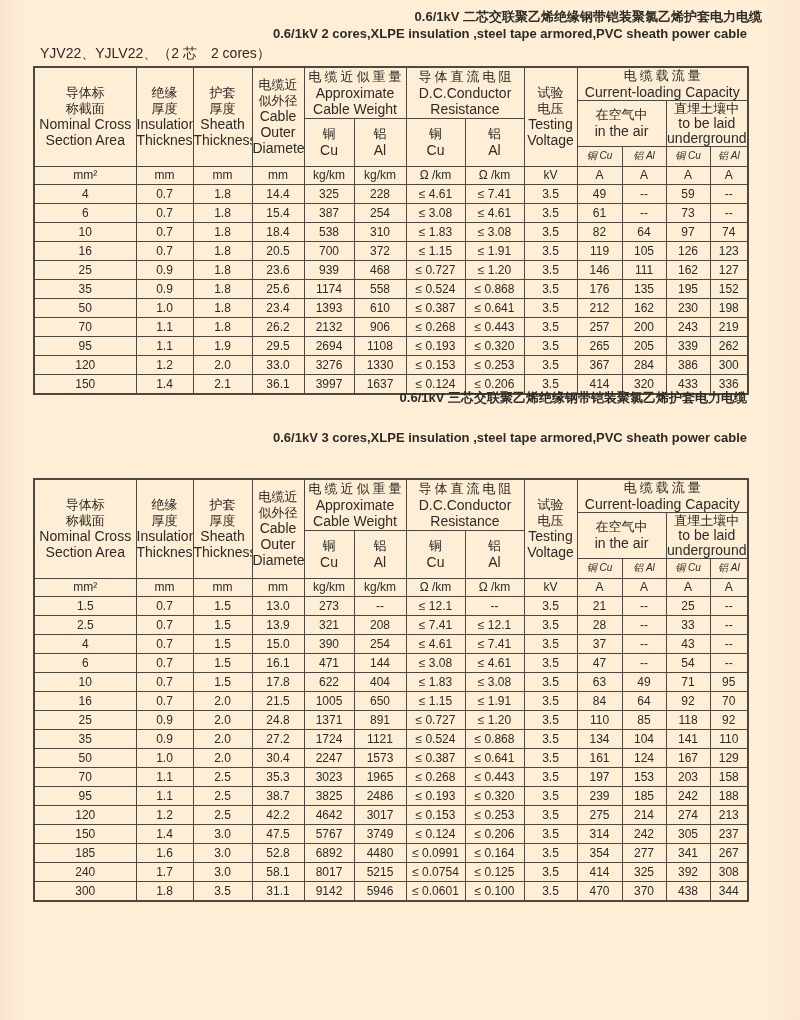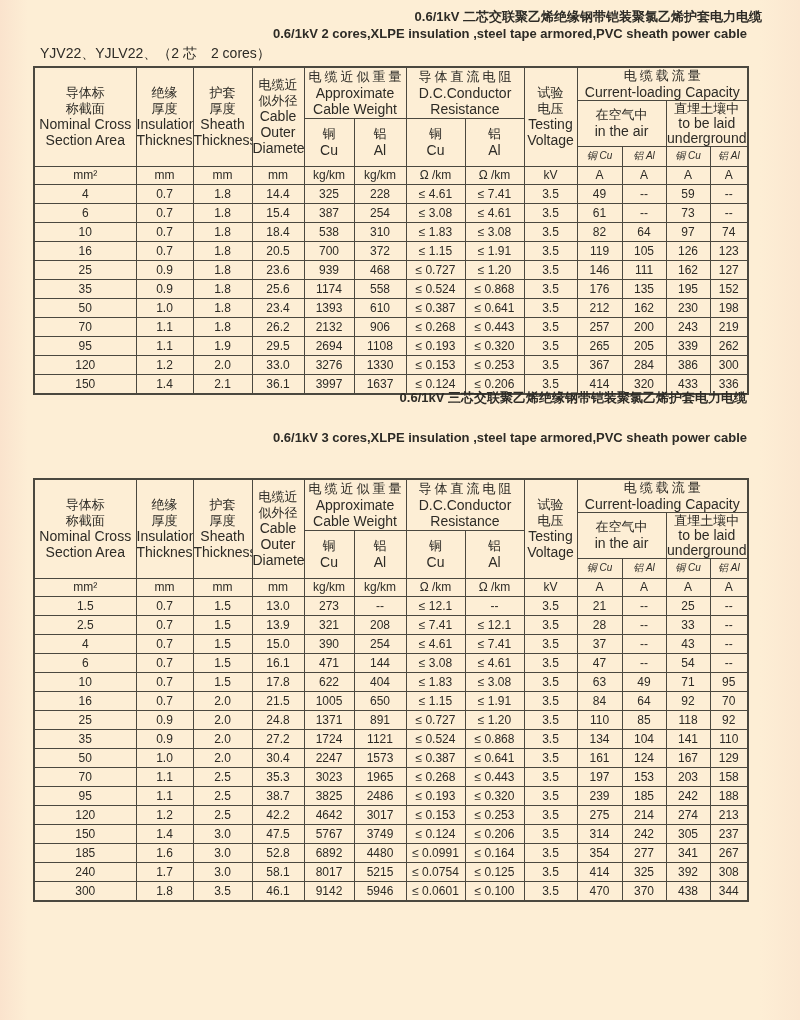--- a/index.html
+++ b/index.html
@@ -703,21 +703,21 @@
           <td>3.5</td>
           <td>414</td>
           <td>325</td>
           <td>392</td>
           <td>308</td>
         </tr>
         <tr>
           <td>300</td>
           <td>1.8</td>
           <td>3.5</td>
-          <td>46.1</td>
+          <td>31.1</td>
           <td>9142</td>
           <td>5946</td>
           <td>≤ 0.0601</td>
           <td>≤ 0.100</td>
           <td>3.5</td>
           <td>470</td>
           <td>370</td>
           <td>438</td>
           <td>344</td>
         </tr>

